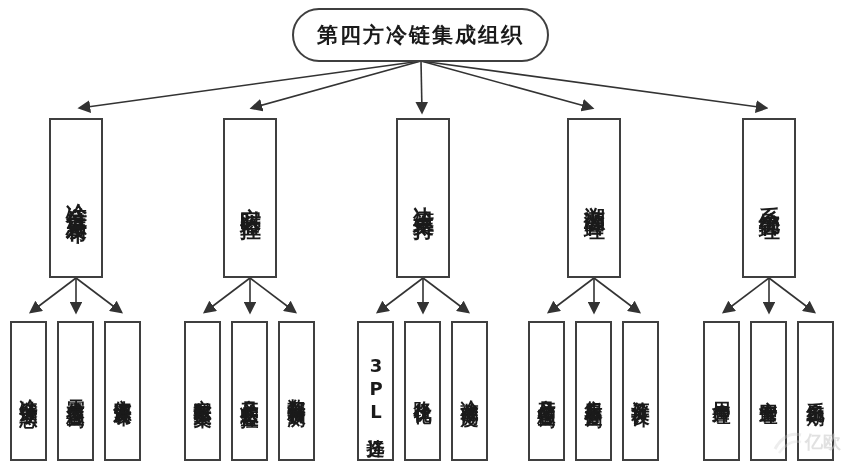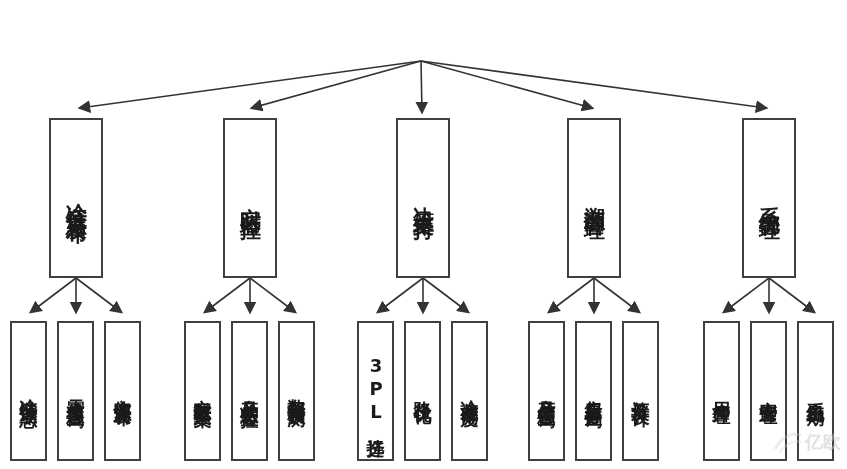--- a/index.html
+++ b/index.html
@@ -69,20 +69,23 @@
 
     <line x1="594" y1="278" x2="549" y2="312" stroke="#333333" stroke-width="1.6" marker-end="url(#ah)"></line>
     <line x1="594" y1="278" x2="594" y2="312" stroke="#333333" stroke-width="1.6" marker-end="url(#ah)"></line>
     <line x1="594" y1="278" x2="639" y2="312" stroke="#333333" stroke-width="1.6" marker-end="url(#ah)"></line>
 
     <line x1="769" y1="278" x2="724" y2="312" stroke="#333333" stroke-width="1.6" marker-end="url(#ah)"></line>
     <line x1="769" y1="278" x2="769" y2="312" stroke="#333333" stroke-width="1.6" marker-end="url(#ah)"></line>
     <line x1="769" y1="278" x2="814" y2="312" stroke="#333333" stroke-width="1.6" marker-end="url(#ah)"></line>
   </svg>
 
+  <div class="node root-node">
+    <span>第四方冷链集成组织</span>
+  </div>
 
   <div class="node branch p0">
     <span class="vtext">冷链信息发布</span>
   </div>
   <div class="node branch p1">
     <span class="vtext">实时监控</span>
   </div>
   <div class="node branch p2">
     <span class="vtext">决策支持</span>
   </div>

